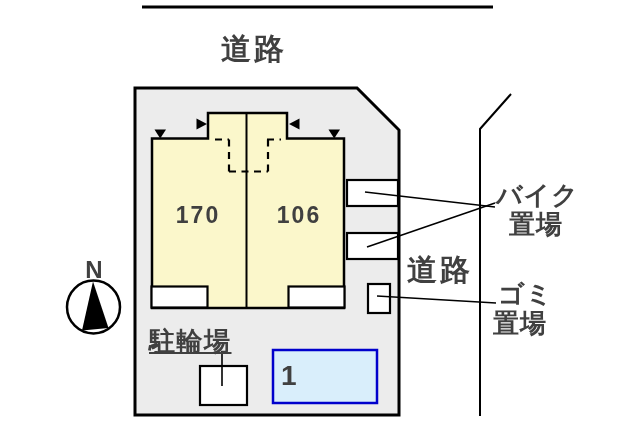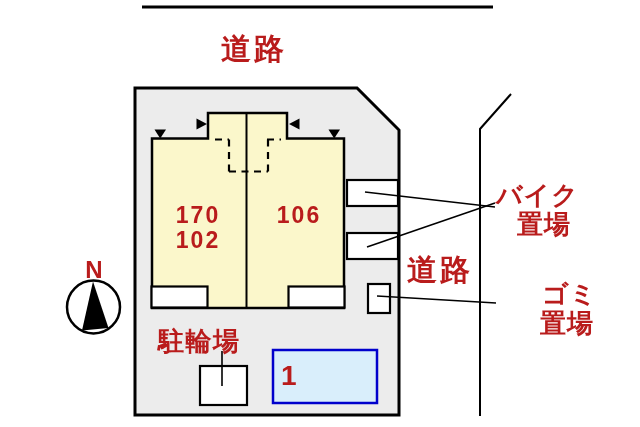--- a/index.html
+++ b/index.html
@@ -1,25 +1,25 @@
 <!DOCTYPE html>
 <html><head>
 <meta charset="utf-8">
 <style>
   html,body{margin:0;padding:0;background:#ffffff;}
   #stage{
     position:relative;width:640px;height:427px;background:#ffffff;overflow:hidden;
     font-family:"Liberation Sans","DejaVu Sans",sans-serif;color:#000;
   }
   #plan-svg{position:absolute;left:0;top:0;}
-  .lbl{position:absolute;font-weight:bold;color:#b91c1c;white-space:nowrap;}
+  .lbl{position:absolute;font-weight:bold;color:#404040;white-space:nowrap;}
   .lbl-road{font-size:30px;letter-spacing:3px;}
   .lbl-unit{font-size:23px;letter-spacing:2px;line-height:25px;text-align:center;width:84px;}
   .lbl-area{font-size:26px;letter-spacing:1.5px;}
-  .lbl-two{font-size:26px;letter-spacing:1px;line-height:29px;text-align:center;}
+  .lbl-two{font-size:26px;letter-spacing:1px;line-height:29px;}
   .lbl-num{font-size:28px;}
   .lbl-n{font-size:24px;width:28px;text-align:center;letter-spacing:0;}
   .ind1{display:block;margin-left:13px;}
   .ind2{display:block;margin-left:5px;}
   
   .solid2{stroke:#000;stroke-width:2;fill:none;}
   .solid3{stroke:#000;stroke-width:3;fill:none;}
   .thin{stroke:#000;stroke-width:1.6;fill:none;}
   .dash{stroke:#000;stroke-width:2.2;fill:none;stroke-dasharray:7 5.5;}
   .whitebox{fill:#ffffff;stroke:#000;stroke-width:2.2;}
@@ -70,30 +70,30 @@
     <line x1="365" y1="192" x2="495" y2="207" class="thin"></line>
     <line x1="367" y1="247" x2="495" y2="203" class="thin"></line>
     <line x1="377" y1="296" x2="496" y2="303" class="thin"></line>
 
     <circle cx="93.5" cy="307" r="26.5" fill="#ffffff" stroke="#000" stroke-width="2.5"></circle>
     <polygon points="93,281.5 82,330.5 108.5,328" class="blackfill"></polygon>
   </svg>
 
   <div class="lbl lbl-road" style="left:221px;top:29px;">道路</div>
 
-  <div class="lbl lbl-unit" style="left:156px;top:203px;"><span>170</span><br><span>102</span></div>
+  <div class="lbl lbl-unit" style="left:156px;top:203px;"><span>170</span><br></div>
 
   <div class="lbl lbl-unit" style="left:257px;top:203px;"><span>106</span><br></div>
 
   <div class="lbl lbl-two" style="left:496px;top:181px;"><span>バイク</span><span class="ind1">置場</span></div>
 
   <div class="lbl lbl-road" style="left:407px;top:250px;">道路</div>
 
-  <div class="lbl lbl-two" style="left:493px;top:280px;margin-left:44px;"><span class="ind2">ゴミ</span><span>置場</span></div>
+  <div class="lbl lbl-two" style="left:493px;top:280px;"><span class="ind2">ゴミ</span><span>置場</span></div>
 
-  <div class="lbl lbl-area" style="left:158px;top:324px;">駐輪場</div>
+  <div class="lbl lbl-area" style="left:149px;top:324px;text-decoration:underline;">駐輪場</div>
 
 
   <div class="lbl lbl-num" style="left:281px;top:360px;">1</div>
 
   <div class="lbl lbl-n" style="left:80px;top:256px;">N</div>
 
 </div>
 
 </body></html>

